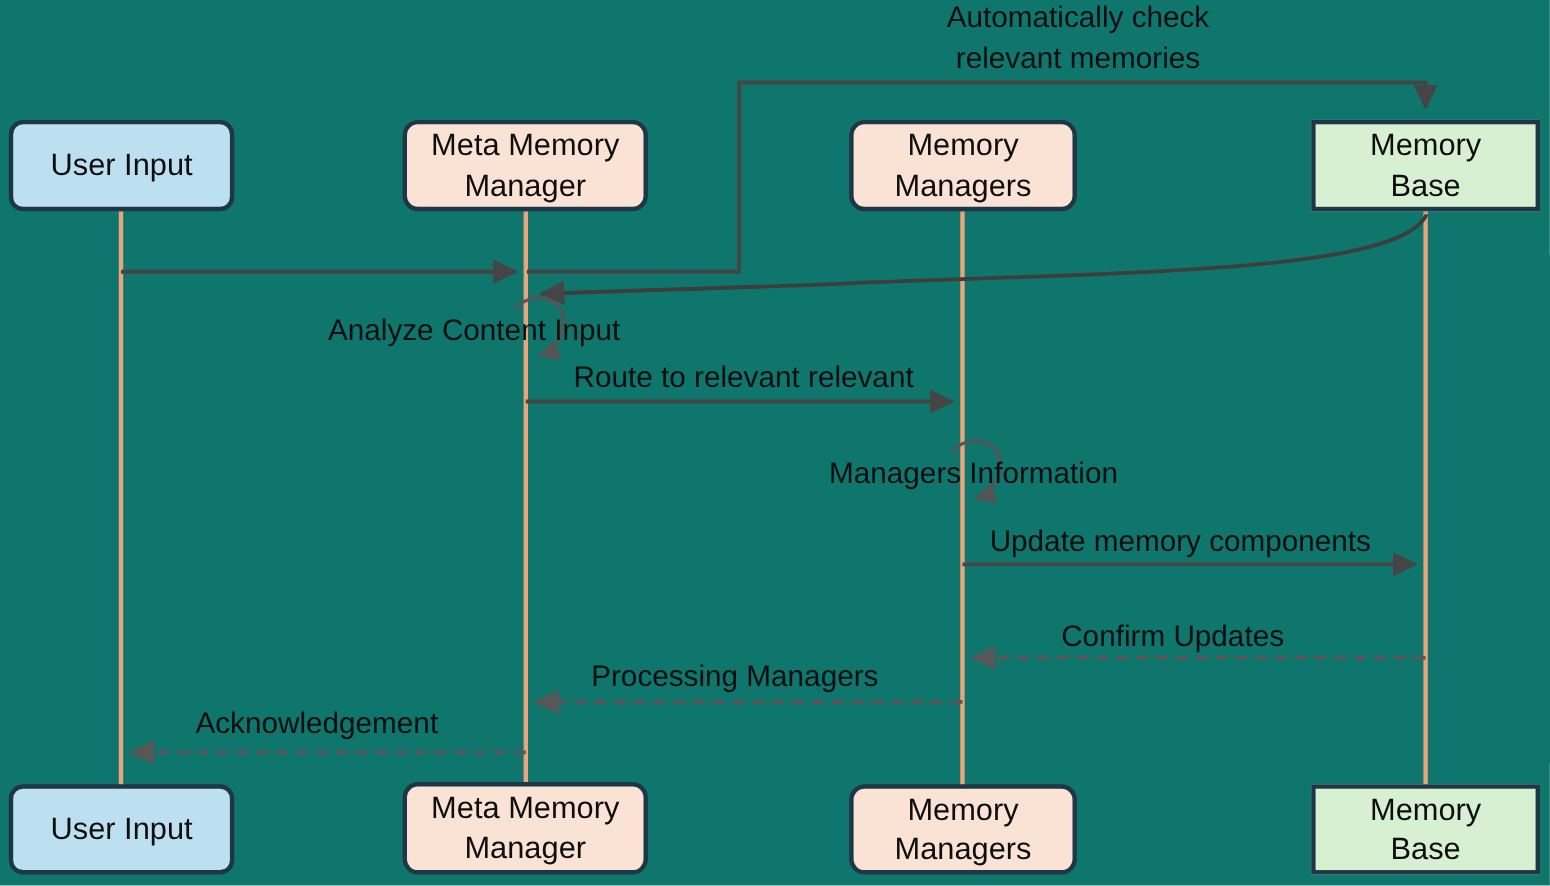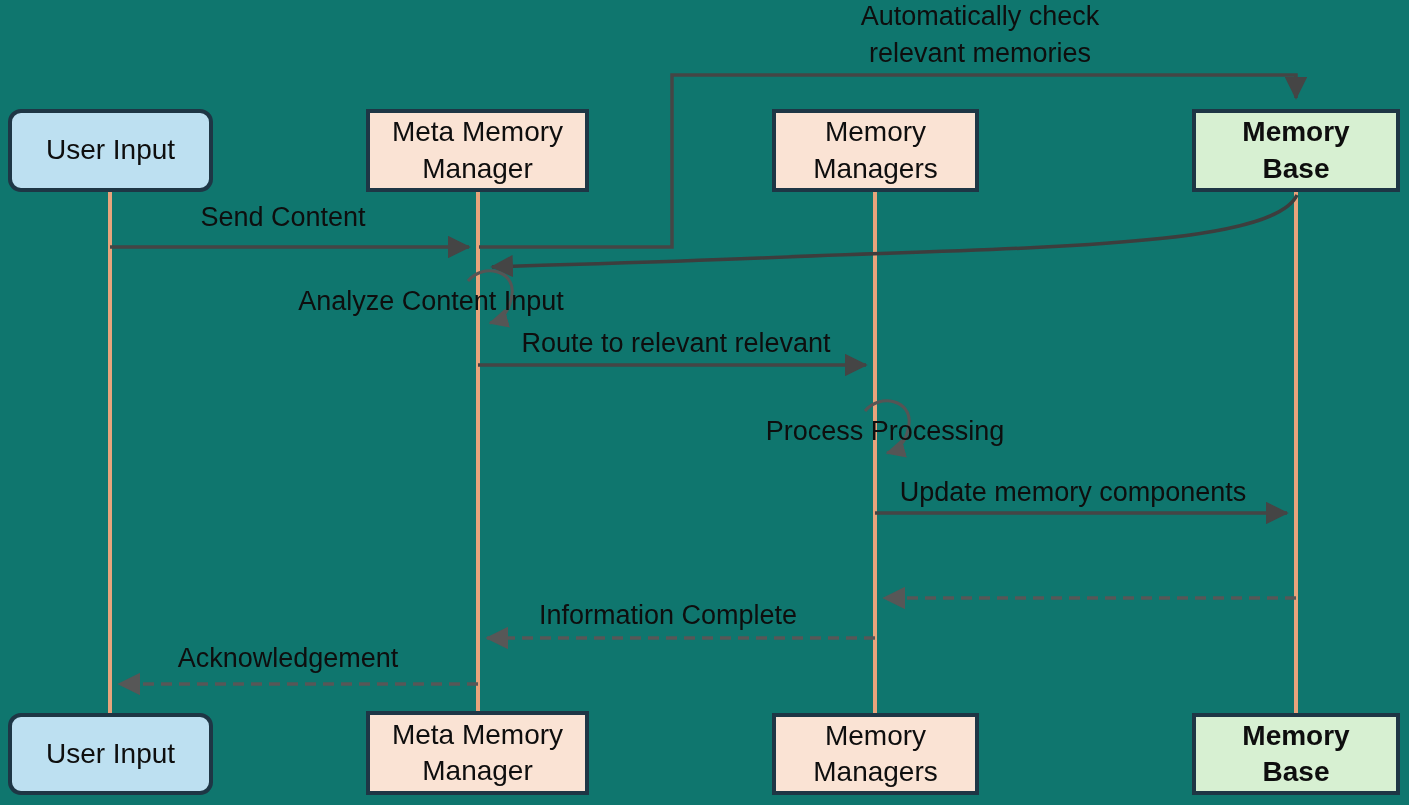--- a/index.html
+++ b/index.html
@@ -7,22 +7,22 @@
   .stage{position:relative;width:1409px;height:805px;background:#0f766e;overflow:hidden;}
   .wires{position:absolute;left:0;top:0;width:1409px;height:805px;}
 
   .actor{
     position:absolute;height:83px;
     background:#FAE3D4;border:4px solid #1E3645;box-sizing:border-box;
     display:flex;align-items:center;justify-content:center;
     font-size:28px;line-height:1.3;color:#0e0e0e;text-align:center;
   }
   .actor--blue{background:#BDE0F1;border-radius:13px;}
-  .actor--peach{background:#FAE3D4;}
-  .actor--green{background:#D7F0D2;font-weight:bold;}
+  .actor--peach{background:#FAE3D4;border-radius:14px;}
+  .actor--green{background:#D7F0D2;}
   .actor .lbl{display:block;}
   .lbl--narrow{max-width:150px;}
   .lbl--meta{max-width:185px;}
 
   .msg-label{
     position:absolute;transform:translate(-50%,-50%);
     font-size:27px;color:#0e0e0e;white-space:nowrap;
   }
   .note{
     position:absolute;left:980px;top:35px;transform:translate(-50%,-50%);
@@ -89,21 +89,21 @@
   <div class="actor actor--peach" style="left:366px;top:711px;width:223px;height:84px;">
     <span class="lbl lbl--meta">Meta Memory Manager</span>
   </div>
   <div class="actor actor--peach" style="left:772px;top:713px;width:207px;height:82px;">
     <span class="lbl lbl--narrow">Memory Managers</span>
   </div>
   <div class="actor actor--green" style="left:1192px;top:713px;width:208px;height:82px;">
     <span class="lbl lbl--narrow">Memory Base</span>
   </div>
 
-  <div class="msg-label" style="left:283px;top:217px;">Send Content</div>
   <div class="msg-label" style="left:431px;top:301px;">Analyze Content Input</div>
   <div class="msg-label" style="left:676px;top:343px;">Route to relevant relevant</div>
-  <div class="msg-label" style="left:885px;top:431px;">Process Processing</div>
+  <div class="msg-label" style="left:885px;top:431px;">Managers Information</div>
   <div class="msg-label" style="left:1073px;top:492px;">Update memory components</div>
-  <div class="msg-label" style="left:668px;top:615px;">Information Complete</div>
+  <div class="msg-label" style="left:1066px;top:579px;">Confirm Updates</div>
+  <div class="msg-label" style="left:668px;top:615px;">Processing Managers</div>
   <div class="msg-label" style="left:288px;top:658px;">Acknowledgement</div>
 
 </div>
 
 </body></html>

